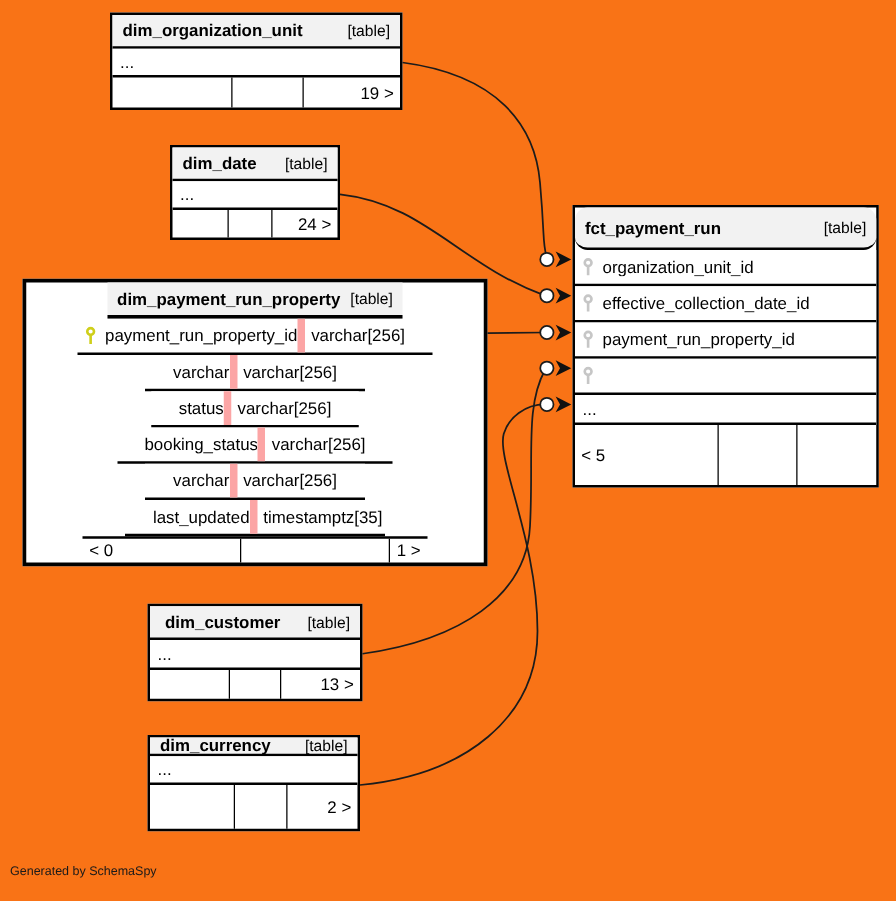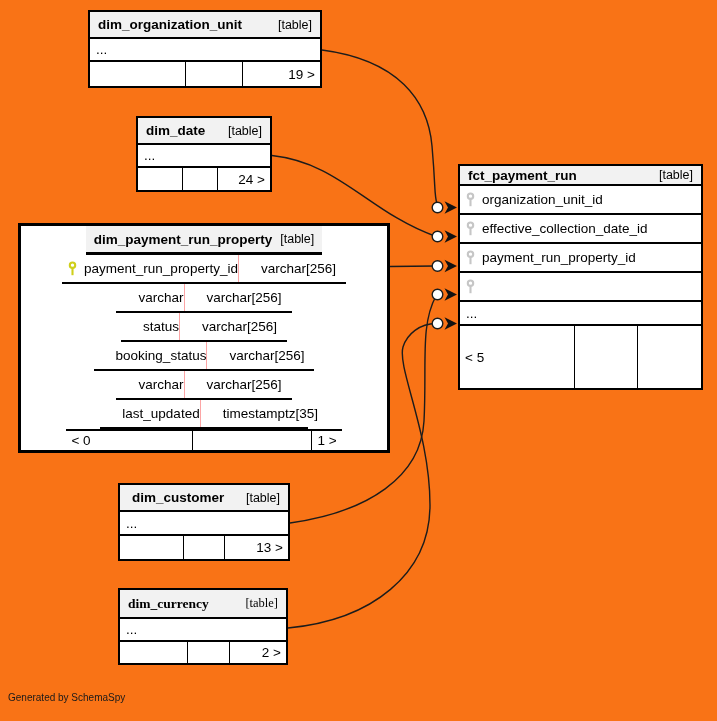--- a/index.html
+++ b/index.html
@@ -12,40 +12,40 @@
   .hdr{background:#f2f2f2;border-bottom:2px solid #000;display:flex;justify-content:space-between;align-items:center;padding:0 8px;flex:0 0 auto;box-sizing:border-box;}
   .tbl.main .hdr{border-bottom-width:3px;}
   .hdr .tname{font-weight:bold;font-size:13.5px;white-space:nowrap;}
   .hdr .ttag{font-size:12.5px;white-space:nowrap;margin-left:8px;}
 
   .row{display:flex;align-items:center;box-sizing:border-box;border-bottom:2px solid #000;flex:0 0 auto;background:#fff;font-size:13.5px;}
   .row:last-child{border-bottom:none;}
   .ellipsis-row{padding:0 6px;}
   .keycell{width:22px;display:flex;align-items:center;justify-content:center;flex:0 0 auto;}
   .colname{flex:1;white-space:nowrap;overflow:hidden;}
-  .coltype{width:108px;flex:0 0 auto;border-left:1px solid #fca5a5;align-self:stretch;display:flex;align-items:center;padding-left:22px;box-sizing:border-box;white-space:nowrap;}
+  .coltype{width:108px;flex:0 0 auto;border-left:6px solid #fca5a5;align-self:stretch;display:flex;align-items:center;padding-left:5px;box-sizing:border-box;white-space:nowrap;}
 
   .ftr{display:flex;flex:1;box-sizing:border-box;font-size:13.5px;}
   .fcell{box-sizing:border-box;border-right:1px solid #000;display:flex;align-items:center;padding:0 5px;}
   .fcell:last-child{border-right:none;}
   .fcell.right{justify-content:flex-end;}
 
   
   #t-org {left:88px; top:10px; width:234px; height:78px;}
   #t-org .hdr{height:27px;} #t-org .ellipsis-row{height:23px;} 
   #t-date{left:136px;top:116px;width:136px;height:76px;}
   #t-date .hdr{height:27px;} #t-date .ellipsis-row{height:23px;}
   #t-main{left:18px; top:223px;width:372px;height:230px;align-items:center;}
   #t-main .hdr{height:29px;} #t-main .row{height:29px;}
   #t-fct {left:458px;top:164px;width:245px;height:226px;}
-  #t-fct .hdr{height:20px;} #t-fct .row{height:29px;} #t-fct .ellipsis-row{height:24px;}
+  #t-fct .hdr{height:34px;border-radius:10px;} #t-fct .row{height:29px;} #t-fct .ellipsis-row{height:24px;}
   #t-cust{left:118px;top:483px;width:172px;height:78px;}
   #t-cust .hdr{height:27px;padding-left:12px;} #t-cust .ellipsis-row{height:24px;}
   #t-curr{left:118px;top:588px;width:170px;height:77px;}
-  #t-curr .hdr{height:29px;font-family:Liberation Serif, serif;} #t-curr .ellipsis-row{height:23px;}
+  #t-curr .hdr{height:15px;} #t-curr .ellipsis-row{height:23px;}
 
   #rels{position:absolute;left:0;top:0;pointer-events:none;}
   #gen-note{position:absolute;left:8px;top:692px;font-size:10px;color:#1a1a1a;}
 </style>
 </head>
 <body>
 
 <div id="canvas">
 
   <div class="tbl" id="t-org">

